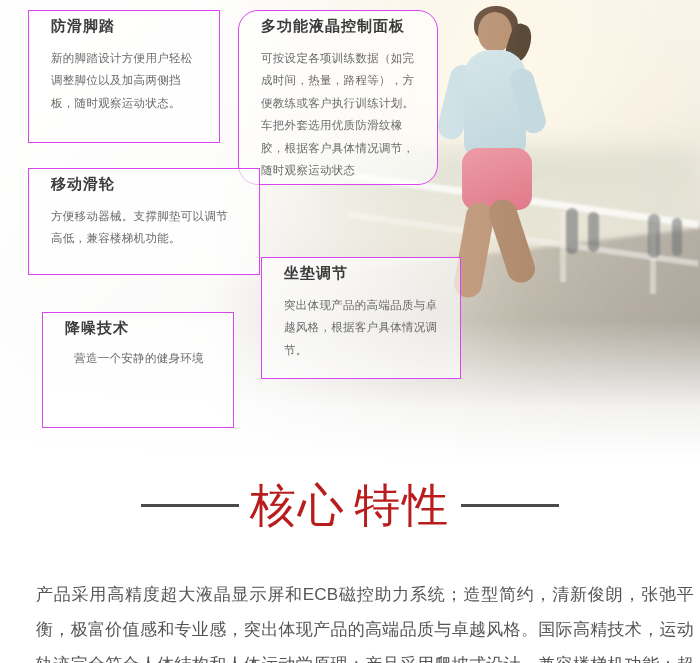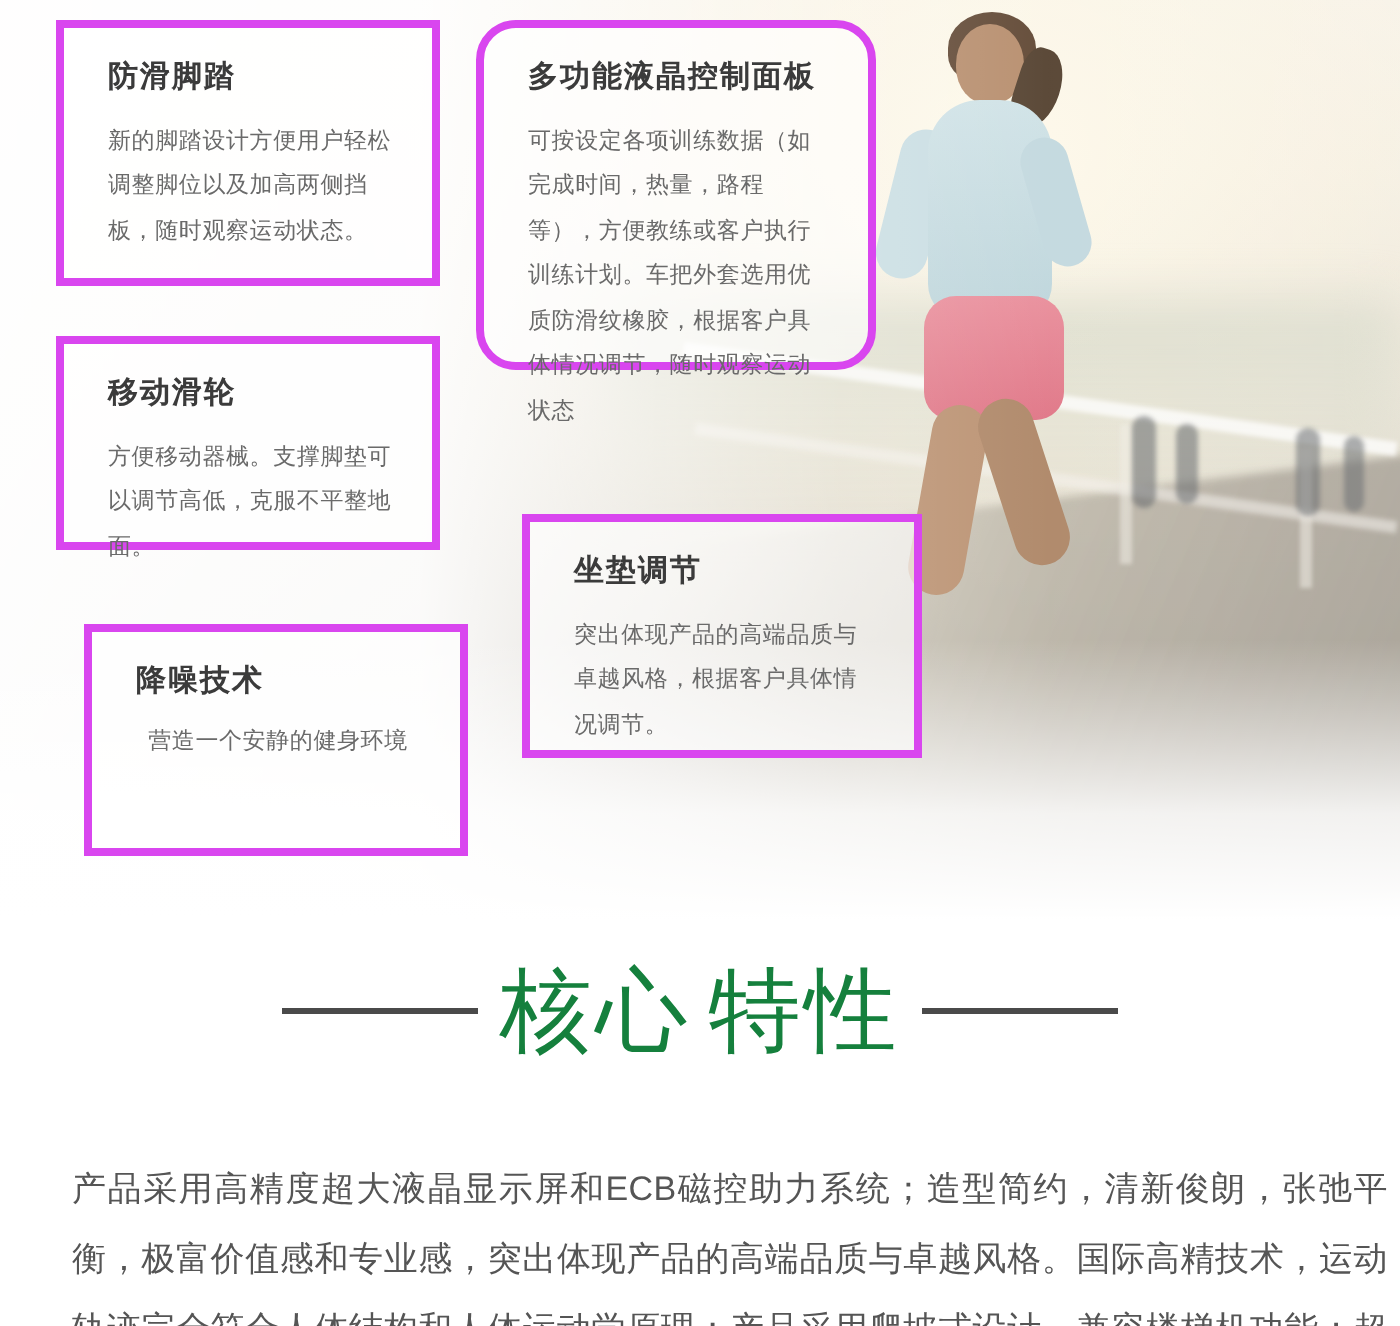--- a/index.html
+++ b/index.html
@@ -165,43 +165,43 @@
   }
   .wash-bottom {
     position: absolute;
     left: 0; bottom: 0; width: 700px; height: 140px;
     background: linear-gradient(to bottom, rgba(255,255,255,0) 0%, rgba(255,255,255,0.85) 62%, #ffffff 100%);
   }
 
   
   .card {
     position: absolute;
-    border: 4px solid #d946ef;
+    border: 1px solid #d946ef;
     background: rgba(255,255,255,0.62);
     box-sizing: border-box;
-    padding: 16px 20px 18px 22px;
+    padding: 6px 20px 18px 22px;
   }
   .card-title {
     font-size: 15px;
     font-weight: bold;
     color: #3b3b3b;
     letter-spacing: 1px;
     margin: 0 0 12px 0;
     line-height: 1.2;
   }
   .card-body {
     font-size: 11.5px;
     color: #6a6a6a;
     line-height: 1.95;
     letter-spacing: 0.3px;
     margin: 0;
   }
   .card-1 { left: 28px;  top: 10px;  width: 192px; height: 133px; }
   .card-2 { left: 238px; top: 10px;  width: 200px; height: 175px; border-radius: 20px; }
-  .card-3 { left: 28px;  top: 168px; width: 192px; height: 107px; }
+  .card-3 { left: 28px;  top: 168px; width: 232px; height: 107px; }
   .card-4 { left: 238px; top: 257px; width: 200px; height: 122px; margin-left: 23px; }
   .card-5 { left: 42px;  top: 312px; width: 192px; height: 116px; }
   .card-5 .card-body { line-height: 1.6; text-align: center; }
 
   
   .heading {
     position: absolute;
     left: 0;
     top: 482px;
     width: 700px;
@@ -213,21 +213,21 @@
     vertical-align: middle;
     width: 98px;
     height: 3px;
     background: #4a4a4a;
     margin: 0 4px;
   }
   .heading-text {
     display: inline-block;
     vertical-align: middle;
     font-size: 46px;
-    color: #15803d;
+    color: #b91c1c;
     letter-spacing: 2px;
     line-height: 1;
     padding: 0 2px;
   }
 
   
   .paragraph {
     position: absolute;
     left: 22px;
     top: 578px;
@@ -281,21 +281,21 @@
     <div class="card-body">新的脚踏设计方便用户轻松调整脚位以及加高两侧挡板，随时观察运动状态。</div>
   </div>
 
   <div class="card card-2">
     <div class="card-title">多功能液晶控制面板</div>
     <div class="card-body">可按设定各项训练数据（如完成时间，热量，路程等），方便教练或客户执行训练计划。车把外套选用优质防滑纹橡胶，根据客户具体情况调节，随时观察运动状态</div>
   </div>
 
   <div class="card card-3">
     <div class="card-title">移动滑轮</div>
-    <div class="card-body">方便移动器械。支撑脚垫可以调节高低，克服不平整地面。</div>
+    <div class="card-body">方便移动器械。支撑脚垫可以调节高低，兼容楼梯机功能。</div>
   </div>
 
   <div class="card card-4">
     <div class="card-title">坐垫调节</div>
     <div class="card-body">突出体现产品的高端品质与卓越风格，根据客户具体情况调节。</div>
   </div>
 
   <div class="card card-5">
     <div class="card-title">降噪技术</div>
     <div class="card-body">营造一个安静的健身环境</div>

